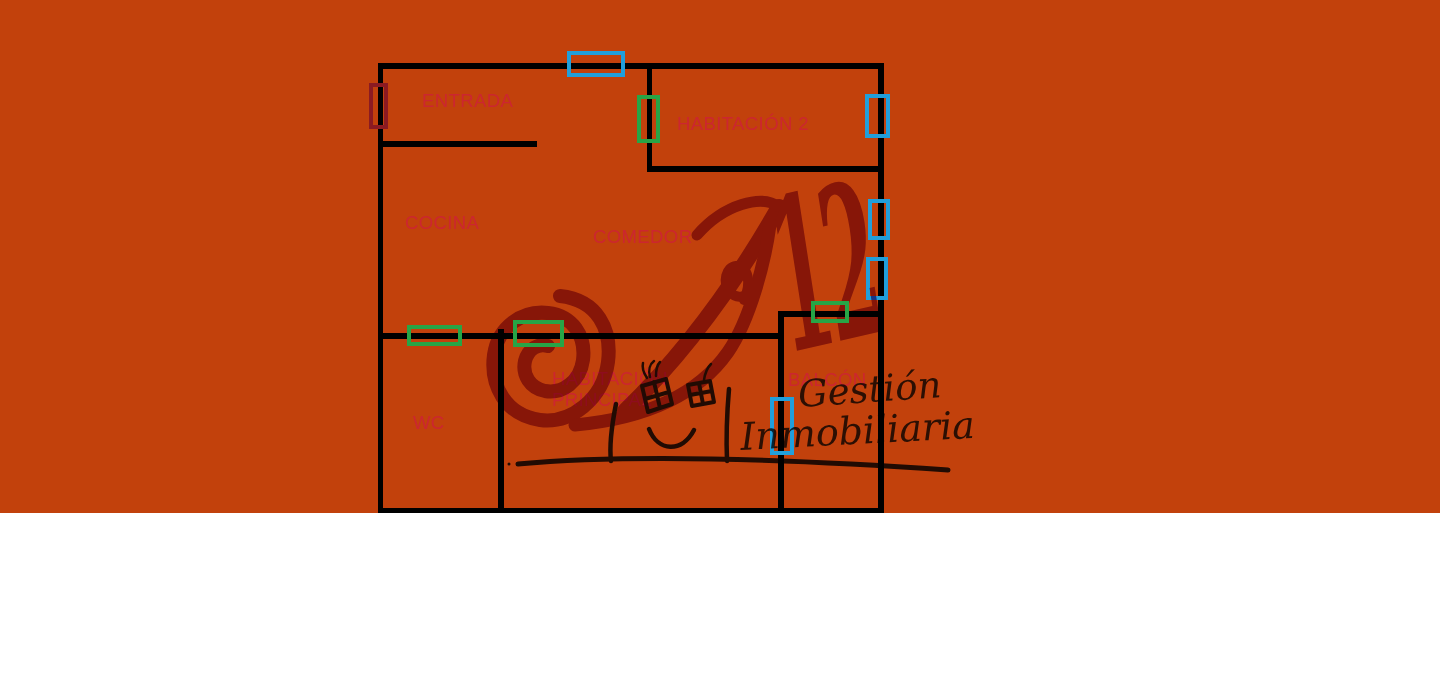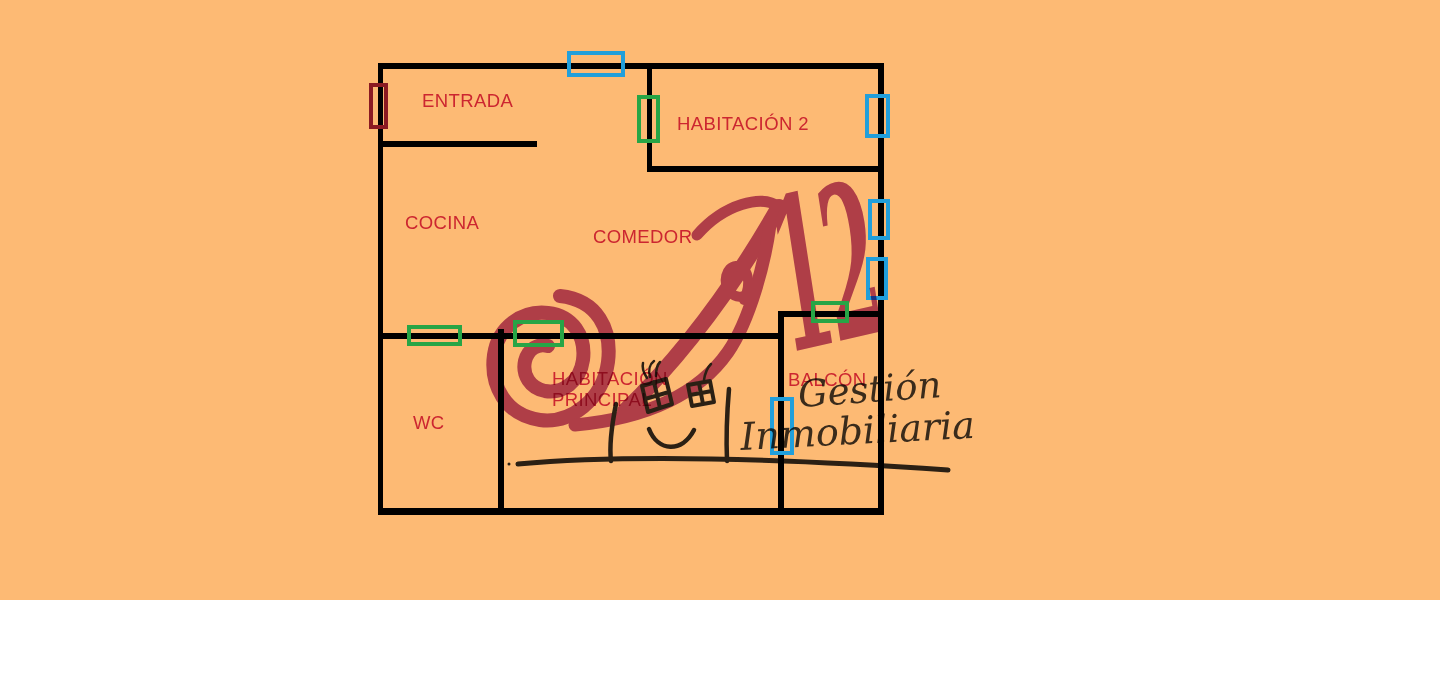--- a/index.html
+++ b/index.html
@@ -1,19 +1,19 @@
 <!DOCTYPE html>
 <html><head>
 <meta charset="utf-8">
 <style>
   html,body{margin:0;padding:0;background:#ffffff;}
   .canvas{
     position:relative;
-    width:1440px;height:600px;
-    background:#fdba74;
+    width:1440px;height:513px;
+    background:#c2410c;
     overflow:hidden;
     font-family:"Liberation Sans",sans-serif;
   }
   svg text{user-select:none;}
   .room-label{
     font-family:"Liberation Sans",sans-serif;
     font-size:18.5px;
     letter-spacing:.4px;
   }
   .wm{mix-blend-mode:multiply;}

